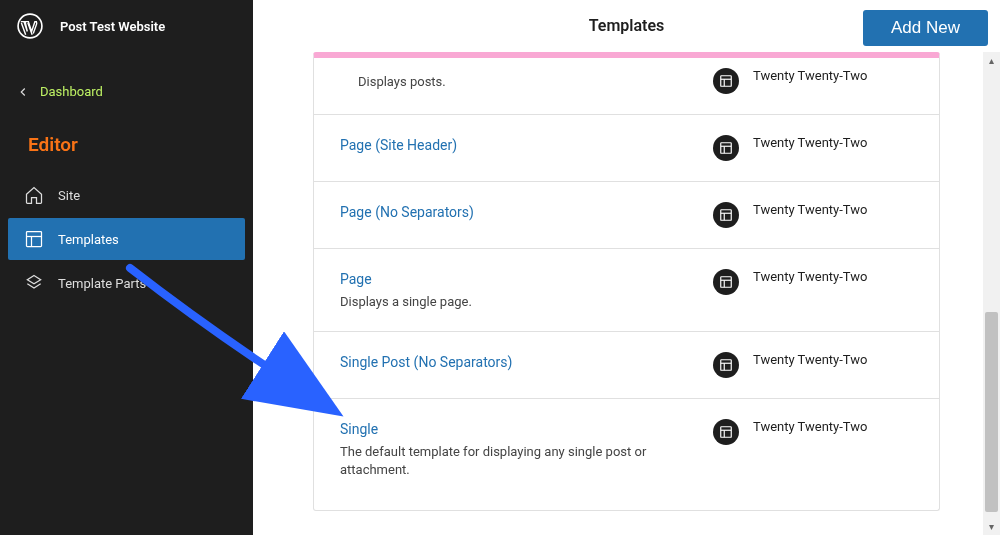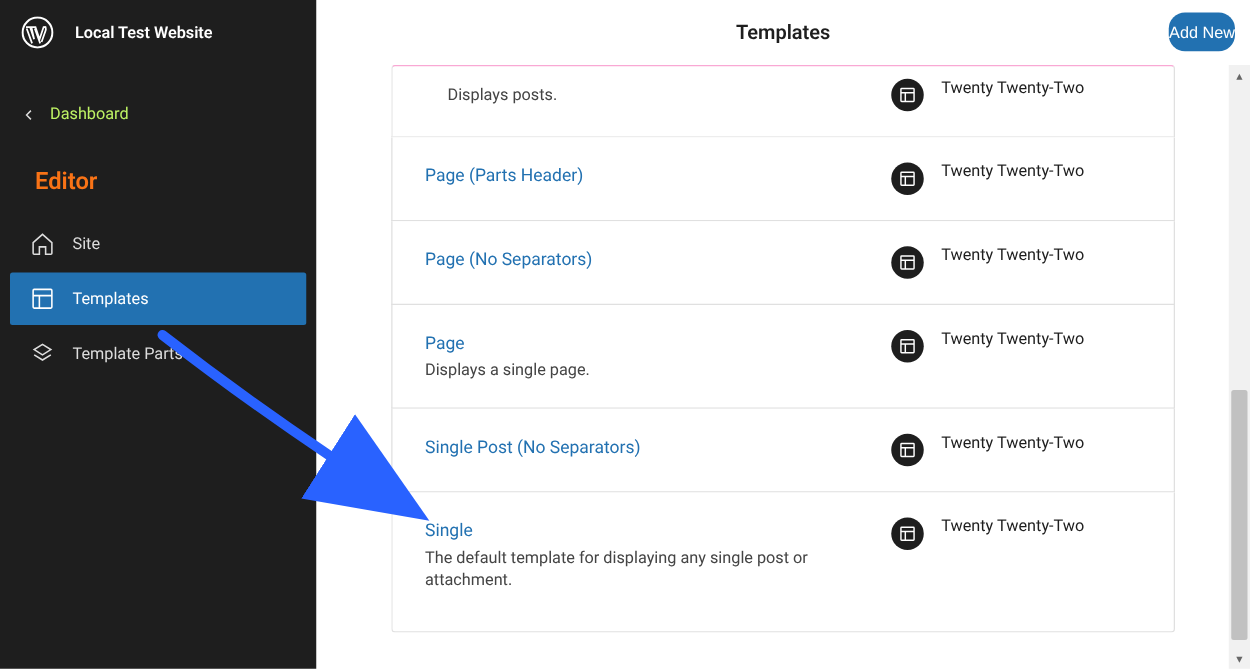--- a/index.html
+++ b/index.html
@@ -16,26 +16,26 @@
     .editor-heading { font-size: 19px; font-weight: 600; padding: 18px 16px 14px 28px; color: #f97316; }
     
     .nav-items { padding: 4px 8px; }
     .nav-item { display: flex; align-items: center; padding: 11px 16px; font-size: 13px; color: #ddd; cursor: pointer; margin-bottom: 2px; border-radius: 2px; }
     .nav-item.active { background: #2271b1; color: #fff; }
     .nav-item svg { margin-right: 14px; flex-shrink: 0; }
     
     .main { position: absolute; left: 253px; top: 0; right: 0; height: 535px; display: flex; flex-direction: column; }
     .topbar { height: 52px; display: flex; align-items: center; justify-content: center; position: relative; padding: 0 16px; border-bottom: 1px solid transparent; }
     .page-title { font-size: 16px; font-weight: 600; color: #1e1e1e; position: absolute; left: 50%; transform: translateX(-50%); }
-    .add-new-btn { position: absolute; right: 12px; top: 10px; background: #2271b1; color: #fff; border: none; padding: 8px 0; font-size: 13px; border-radius: 13px; cursor: pointer; }
+    .add-new-btn { position: absolute; right: 12px; top: 10px; background: #2271b1; color: #fff; border: none; padding: 8px 28px; font-size: 17px; border-radius: 3px; cursor: pointer; }
     
     .content { flex: 1; padding: 0 16px 16px 16px; overflow-y: auto; }
     .template-list { margin: 0 44px 0 44px; }
     .template-row { display: flex; align-items: flex-start; padding: 20px 26px; border: 1px solid #e0e0e0; border-top: none; background: #fff; }
-    .template-row:first-child { border-top: 1px solid #f9a8d4; border-top-left-radius: 3px; border-top-right-radius: 3px; padding-top: 10px; padding-left: 44px; }
+    .template-row:first-child { border-top: 6px solid #f9a8d4; border-top-left-radius: 3px; border-top-right-radius: 3px; padding-top: 10px; padding-left: 44px; }
     .template-row:last-child { border-bottom-left-radius: 3px; border-bottom-right-radius: 3px; padding-bottom: 30px; }
     .template-left { flex: 1; padding-right: 20px; }
     .template-title { color: #2271b1; font-size: 14px; font-weight: 400; cursor: pointer; }
     .template-desc { font-size: 13px; color: #444; margin-top: 5px; line-height: 1.4; }
     .template-right { display: flex; align-items: flex-start; min-width: 200px; }
     .theme-icon { width: 26px; height: 26px; background: #1e1e1e; border-radius: 50%; display: flex; align-items: center; justify-content: center; margin-right: 14px; flex-shrink: 0; }
     .theme-name { font-size: 13px; color: #1e1e1e; }
     
     .scrollbar { position: absolute; right: 0; top: 52px; width: 17px; height: 483px; background: #f1f1f1; }
     .scroll-arrow-up { position: absolute; top: 0; right: 0; width: 17px; height: 17px; display: flex; align-items: center; justify-content: center; font-size: 10px; color: #666; }
@@ -49,21 +49,21 @@
 
 <div class="sidebar">
   <div class="sidebar-header">
     <span class="wp-logo">
       <svg width="26" height="26" viewBox="0 0 24 24" fill="none">
         <circle cx="12" cy="12" r="11" stroke="#fff" stroke-width="1.5"></circle>
         <path d="M3.5 8h3l3 9-2-9h3l3 9 3-9h2" stroke="#fff" stroke-width="1.3" fill="none"></path>
         <path d="M4 9l4 11M10 9l4 11M17 8c1 0 1.5 1 1 2.5l-3 8.5" stroke="#fff" stroke-width="1.3" fill="none"></path>
       </svg>
     </span>
-    <span class="site-title">Local Test Website</span>
+    <span class="site-title">Post Test Website</span>
   </div>
 
   <div class="dashboard-link">
     <svg width="14" height="14" viewBox="0 0 24 24">
       <path d="M15 18l-6-6 6-6" stroke="#ddd" stroke-width="2" fill="none"></path>
     </svg>
     <span>Dashboard</span>
   </div>
 
   <div class="editor-heading">Editor</div>
@@ -112,21 +112,21 @@
                 <line x1="3" y1="9" x2="21" y2="9" stroke="#fff" stroke-width="2"></line>
                 <line x1="9" y1="9" x2="9" y2="21" stroke="#fff" stroke-width="2"></line>
               </svg>
           </span>
           <span class="theme-name">Twenty Twenty-Two</span>
         </div>
       </div>
 
       <div class="template-row">
         <div class="template-left">
-          <a class="template-title">Page (Parts Header)</a>
+          <a class="template-title">Page (Site Header)</a>
         </div>
         <div class="template-right">
           <span class="theme-icon">
             <svg width="14" height="14" viewBox="0 0 24 24">
                 <rect x="3" y="3" width="18" height="18" rx="1" stroke="#fff" stroke-width="2" fill="none"></rect>
                 <line x1="3" y1="9" x2="21" y2="9" stroke="#fff" stroke-width="2"></line>
                 <line x1="9" y1="9" x2="9" y2="21" stroke="#fff" stroke-width="2"></line>
               </svg>
           </span>
           <span class="theme-name">Twenty Twenty-Two</span>

